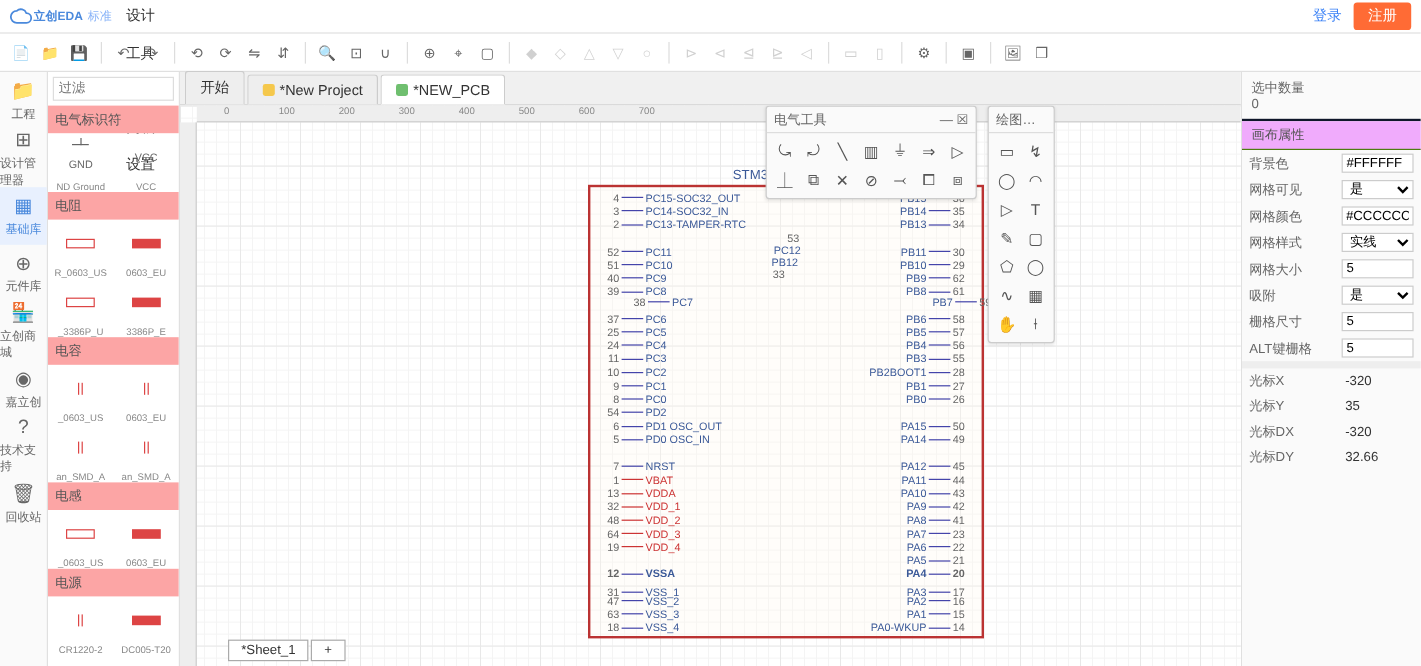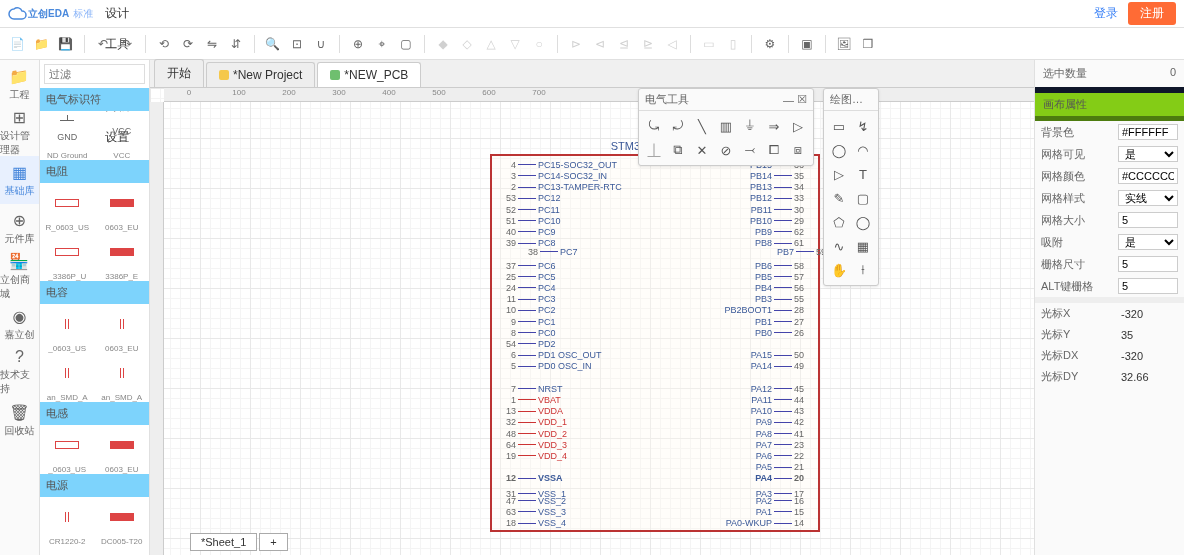--- a/index.html
+++ b/index.html
@@ -21,21 +21,21 @@
 .main { display: flex; height: calc(100% - 60px); }
 
 .nav-rail { width: 40px; background: #fafafa; border-right: 1px solid #e0e0e0; display: flex; flex-direction: column; }
 .nav-item { height: 48px; display: flex; flex-direction: column; align-items: center; justify-content: center; cursor: pointer; font-size: 10px; color: #666; gap: 2px; }
 .nav-item.active { background: #e8f0fe; color: #4a89dc; }
 .nav-ico { font-size: 16px; }
 
 .lib-panel { width: 110px; border-right: 1px solid #e0e0e0; overflow: hidden; }
 .lib-filter { padding: 4px; }
 .lib-filter input { width: 100%; padding: 3px 4px; border: 1px solid #ddd; font-size: 11px; }
-.lib-cat { padding: 4px 6px; font-size: 11px; color: #555; background: #7dd3fc; }
+.lib-cat { padding: 4px 6px; font-size: 11px; color: #555; background: #fca5a5; }
 .lib-row { display: flex; }
 .lib-cell { flex: 1; height: 40px; display: flex; flex-direction: column; align-items: center; justify-content: center; font-size: 9px; color: #666; overflow: hidden; }
 .sym-gnd { width: 14px; height: 12px; border-top: 1px solid #666; position: relative; }
 .sym-gnd::after { content: ''; position: absolute; top: -6px; left: 50%; width: 1px; height: 6px; background: #666; }
 .sym-res { width: 24px; height: 8px; border: 1px solid #d44; }
 .sym-res2 { width: 24px; height: 8px; background: #d44; }
 .sym-cap { width: 20px; height: 10px; position: relative; }
 .sym-cap::before, .sym-cap::after { content: ''; position: absolute; width: 1px; height: 10px; background: #d44; }
 .sym-cap::before { left: 8px; } .sym-cap::after { left: 11px; }
 .lib-names { display: flex; font-size: 8px; color: #888; }
@@ -79,22 +79,22 @@
 .float-toolbar { position: absolute; top: 0; right: 0; background: #fafafa; border: 1px solid #ccc; border-radius: 3px; box-shadow: 0 1px 3px rgba(0,0,0,0.1); z-index: 5; }
 .ft-header { padding: 3px 6px; font-size: 11px; color: #666; border-bottom: 1px solid #ddd; display: flex; align-items: center; }
 .ft-body { display: grid; padding: 4px; gap: 2px; }
 .ft-body.two { grid-template-columns: repeat(2, 22px); }
 .ft-body.seven { grid-template-columns: repeat(7, 22px); }
 .ft-ico { width: 22px; height: 22px; display: flex; align-items: center; justify-content: center; color: #555; cursor: pointer; border-radius: 2px; font-size: 13px; }
 .elec-tool { right: 220px; }
 .draw-tool { right: 155px; }
 
 .props { width: 150px; border-left: 1px solid #e0e0e0; background: #fafafa; font-size: 11px; }
-.props-header { padding: 6px 8px; color: #666; border-bottom: 6px solid #0f172a; display: flex; justify-content: space-between; }
-.props-section { padding: 4px 8px; color: #555; border-bottom: 5px solid #4d7c0f; background: #84cc16; }
+.props-header { padding: 6px 8px; color: #666; border-bottom: 2px solid #0f172a; display: flex; justify-content: space-between; flex-direction: column; }
+.props-section { padding: 4px 8px; color: #555; border-bottom: 1px solid #4d7c0f; background: #f0abfc; }
 .prop-row { display: flex; align-items: center; padding: 3px 6px; gap: 4px; }
 .prop-label { flex: 1; color: #666; }
 .prop-val { width: 60px; padding: 1px 3px; border: 1px solid #ccc; background: #fff; font-size: 11px; }
 select.prop-val { padding: 0 2px; }
 </style>
 </head>
 <body>
 
 <div class="topbar">
   <span class="logo">
@@ -349,21 +349,21 @@
             </div>
             <div class="pin-row" style="top: 26.4px;">
               <span class="pin-num-l">2</span>
               <span class="pin-wire-l"></span>
               <span class="pin-label-l">PC13-TAMPER-RTC</span>
               <span class="mid"></span>
               <span class="pin-label-r">PB13</span>
               <span class="pin-wire-r"></span>
               <span class="pin-num-r">34</span>
             </div>
-            <div class="pin-row" style="top: 37.6px;">
+            <div class="pin-row" style="top: 37.6px; flex-direction: column;">
               <span class="pin-num-l">53</span>
               <span class="pin-wire-l"></span>
               <span class="pin-label-l">PC12</span>
               <span class="mid"></span>
               <span class="pin-label-r">PB12</span>
               <span class="pin-wire-r"></span>
               <span class="pin-num-r">33</span>
             </div>
             <div class="pin-row" style="top: 48.8px;">
               <span class="pin-num-l">52</span>

